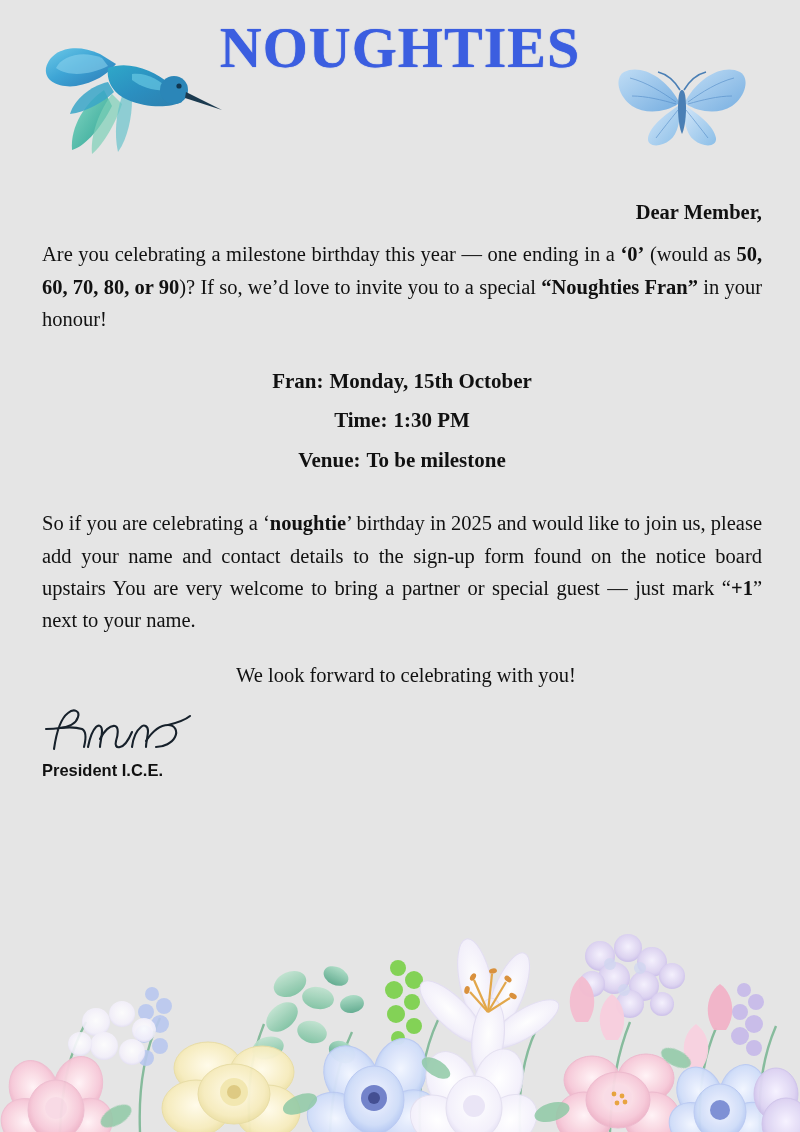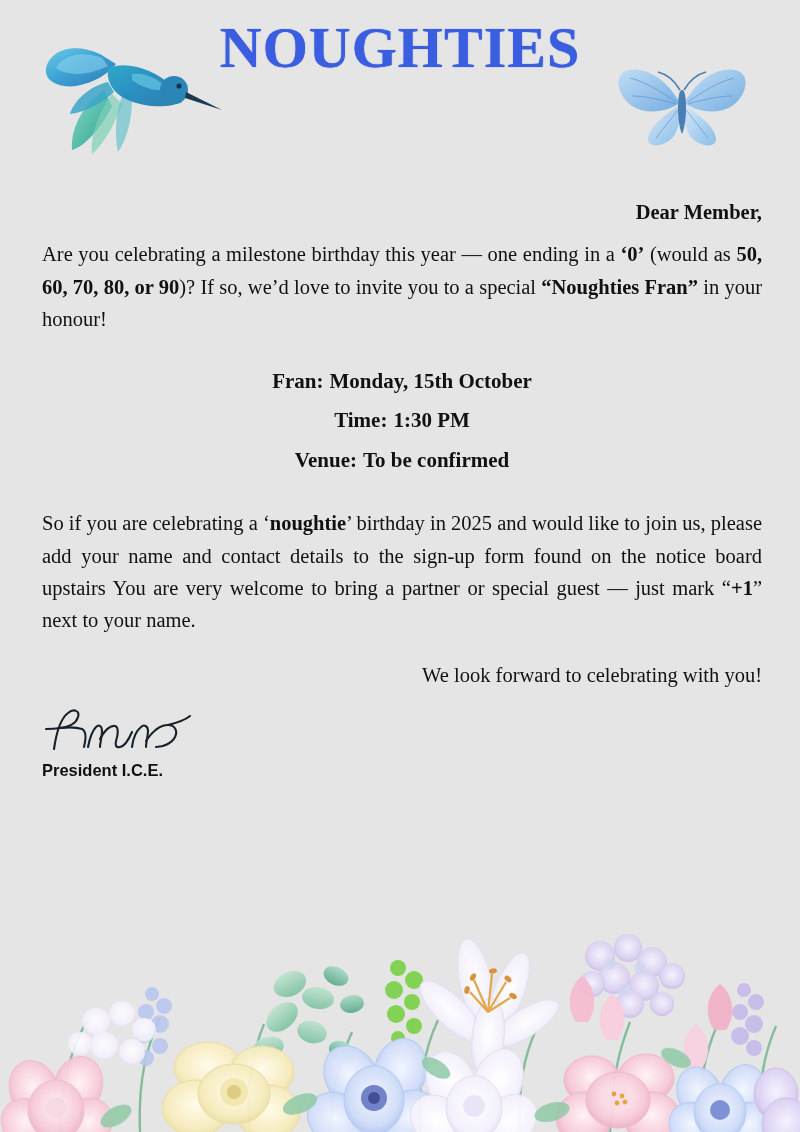--- a/index.html
+++ b/index.html
@@ -68,21 +68,21 @@
     right: 38px;
     top: 196px;
   }
   p {
     margin: 0 0 18px 0;
     font-size: 20.5px;
     line-height: 1.58;
     text-align: justify;
     text-justify: inter-word;
   }
-  p.nojust { text-align: right; margin-left: 8px; }
+  p.nojust { text-align: center; margin-left: 8px; }
   .salutation {
     font-weight: bold;
     margin-bottom: 10px;
     text-align: right;
   }
   b, strong { font-weight: bold; }
 
   .details {
     margin: 26px 0 26px 0;
     text-align: center;
@@ -219,21 +219,21 @@
 
 
     <div class="details">
       <span class="row">
         <span class="lbl">Fran:</span><span class="val">Monday, 15th October</span>
       </span>
       <span class="row">
         <span class="lbl">Time:</span><span class="val">1:30 PM</span>
       </span>
       <span class="row">
-        <span class="lbl">Venue:</span><span class="val">To be confirmed</span>
+        <span class="lbl">Venue:</span><span class="val">To be milestone</span>
       </span>
     </div>
 
     <p><span>So if you are celebrating a ‘</span><b>noughtie</b><span>’ birthday in 2025 and would like to join us, please add your name and contact details to the sign-up form found on the notice board upstairs You are very welcome to bring a partner or special guest — just mark “</span><b>+1</b><span>” next to your name.</span></p>
 
     <p class="closing nojust">We look forward to celebrating with you!</p>
 
     <div class="sig-wrap">
       <svg class="signature" viewBox="0 0 150 52">
         <g fill="none" stroke="#17212b" stroke-width="2.1" stroke-linecap="round" stroke-linejoin="round">

